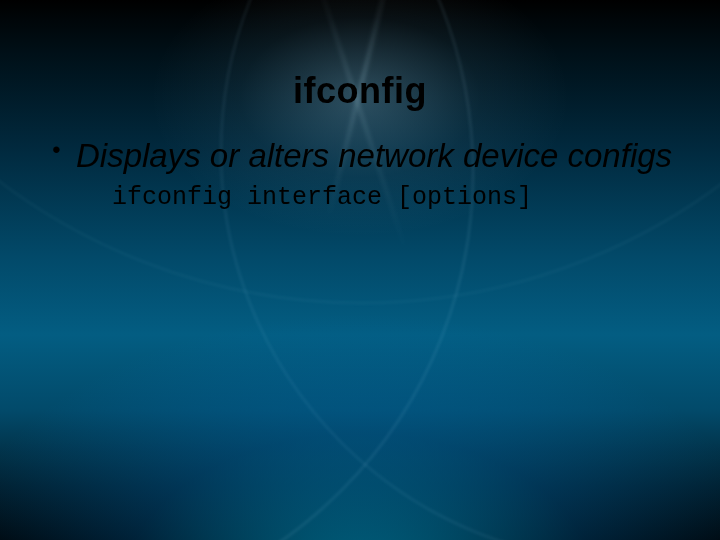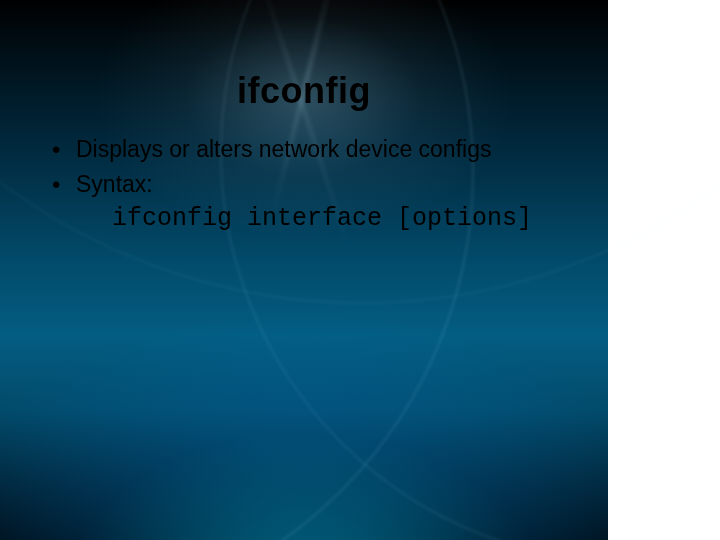--- a/index.html
+++ b/index.html
@@ -5,21 +5,21 @@
   html, body {
     margin: 0;
     padding: 0;
     width: 720px;
     height: 540px;
     overflow: hidden;
     font-family: Arial, Helvetica, sans-serif;
   }
   .slide {
     position: relative;
-    width: 608px;
+    width: 720px;
     height: 540px;
     background:
       radial-gradient(ellipse 300px 200px at 50% 18%, rgba(180,230,255,0.25) 0%, rgba(180,230,255,0.05) 40%, rgba(0,0,0,0) 70%),
       radial-gradient(ellipse 600px 400px at 50% 110%, rgba(0,200,255,0.55) 0%, rgba(0,120,200,0.25) 40%, rgba(0,0,0,0) 70%),
       linear-gradient(180deg, #000000 0%, #001018 10%, #012a3f 28%, #024a6a 48%, #035d82 62%, #024a6a 76%, #012030 90%, #000508 100%);
     box-sizing: border-box;
   }
   
   .arc {
     position: absolute;
@@ -55,26 +55,27 @@
     margin: 0 0 22px 0;
     letter-spacing: 0.5px;
   }
   ul.bullets {
     list-style: none;
     margin: 0;
     padding: 0 0 0 6px;
   }
   ul.bullets > li {
     position: relative;
-    font-size: 23px;
+    font-size: 33px;
     line-height: 1.35;
     color: #000000;
     padding-left: 30px;
     margin: 0 0 4px 0;
     font-weight: 400;
+    font-style: italic;
   }
   ul.bullets > li::before {
     content: "•";
     position: absolute;
     left: 6px;
     top: 0;
     font-size: 24px;
     color: #000000;
   }
   .syntax-line {
@@ -97,23 +98,20 @@
   <div class="arc a2"></div>
   <div class="arc a3"></div>
   <div class="beam"></div>
   <div class="beam b2"></div>
 
   <div class="content">
     <h1 class="title">ifconfig</h1>
 
     <ul class="bullets">
       <li>Displays or alters network device configs</li>
-      <li>
-        <span>Syntax:</span>
-      </li>
     </ul>
 
     <span class="syntax-line">
       <span class="syntax-cmd">ifconfig </span><span class="syntax-iface">interface</span><span class="syntax-opts"> [options]</span>
     </span>
 
   </div>
 </div>
 
 </body></html>

